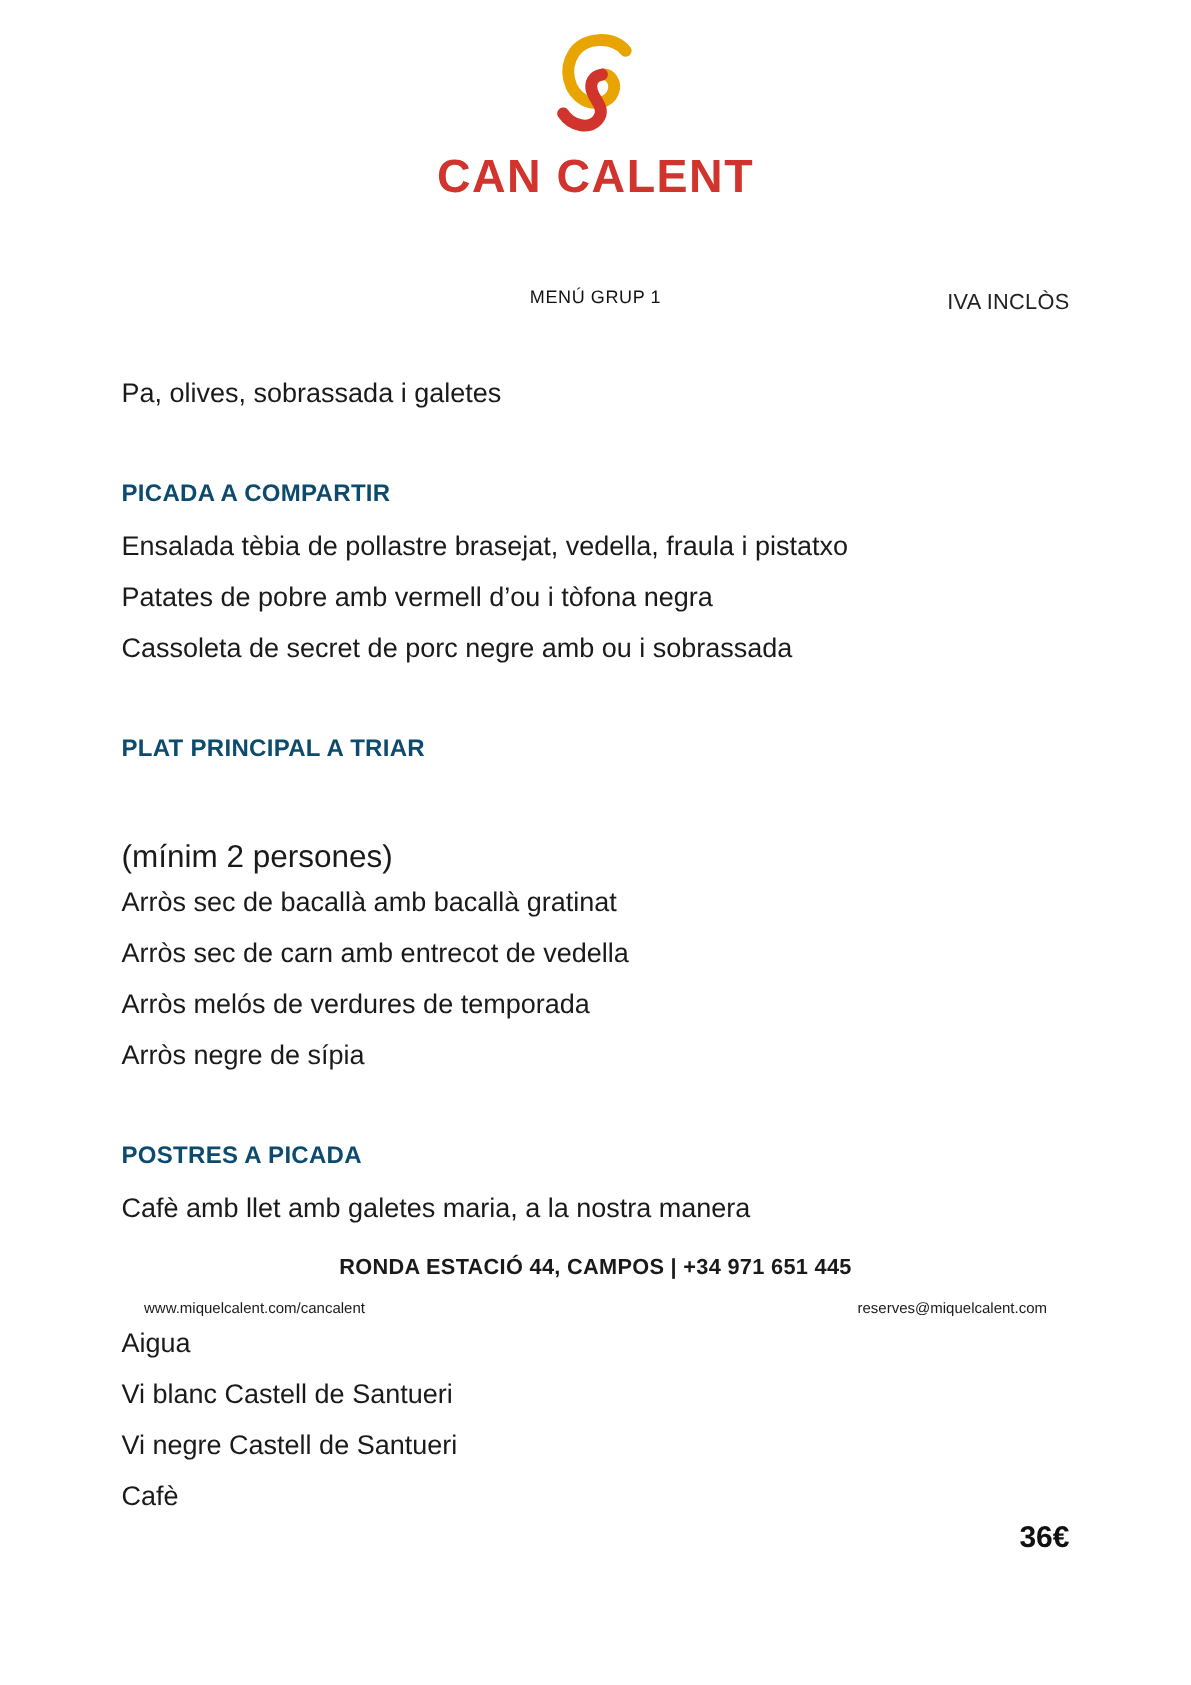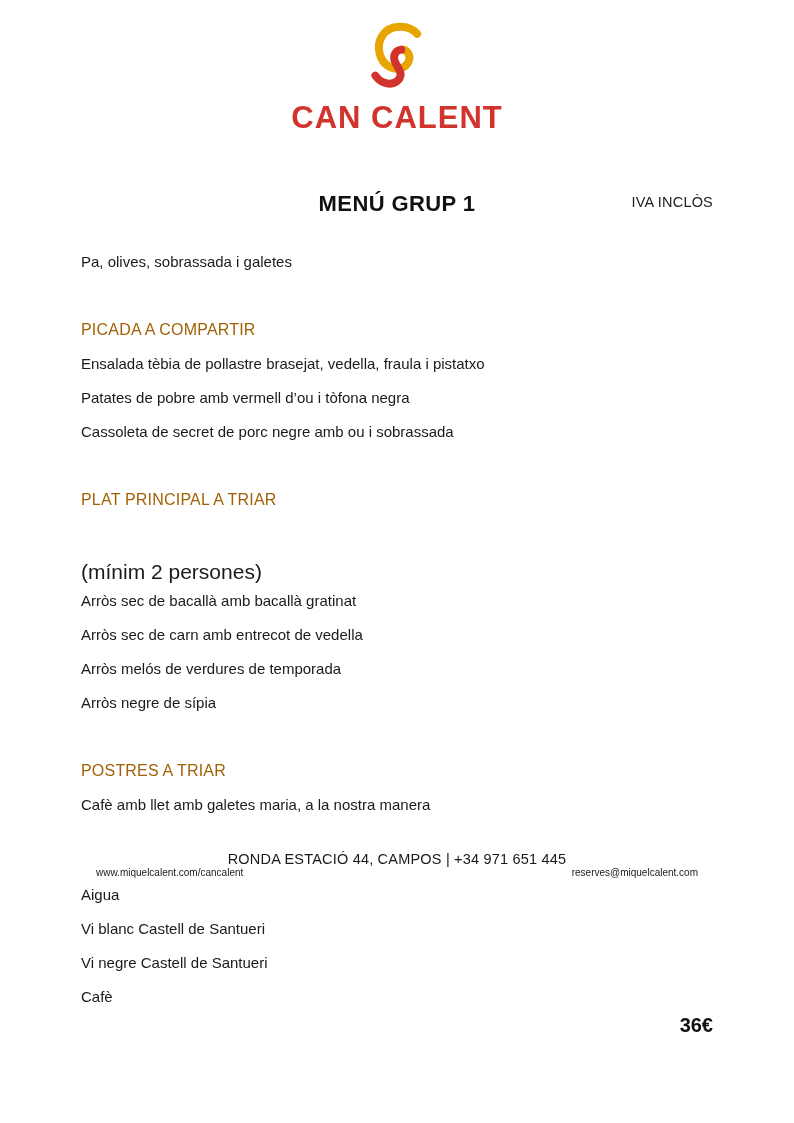--- a/index.html
+++ b/index.html
@@ -46,53 +46,53 @@
   }
 
   
   .menu-header {
     position: relative;
     margin-top: 58px;
     height: 26px;
   }
   .menu-title {
     text-align: center;
-    font-size: 22px;
-    font-weight: 700;
+    font-size: 12px;
+    font-weight: 400;
     letter-spacing: 0.4px;
     color: #111111;
   }
   .iva {
     position: absolute;
     right: 81px;
     top: 3px;
     font-size: 14.5px;
     color: #222222;
     letter-spacing: 0.2px;
   }
 
   
   .content {
     padding-left: 81px;
     padding-right: 81px;
     margin-top: 28px;
   }
 
   .line {
-    font-size: 15px;
+    font-size: 18px;
     line-height: 34px;
     color: #1a1a1a;
     white-space: nowrap;
   }
   .section-head {
     font-size: 16px;
-    font-weight: 400;
+    font-weight: 700;
     line-height: 34px;
     letter-spacing: 0.2px;
-    color: #a16207;
+    color: #0c4a6e;
   }
   .sub-note {
     font-size: 21px;
     line-height: 24px;
     color: #1a1a1a;
     margin-top: 43px;
   }
   .gap {
     height: 34px;
   }
@@ -113,20 +113,22 @@
     position: absolute;
     left: 0;
     right: 0;
     bottom: 28px;
   }
   .footer-top {
     text-align: center;
     font-size: 14.5px;
     letter-spacing: 0.2px;
     color: #1a1a1a;
+    margin-bottom: 14px;
+    font-weight: bold;
   }
   .footer-bottom {
     display: flex;
     justify-content: space-between;
     padding: 0 96px;
     font-size: 10px;
     color: #1a1a1a;
   }
 </style>
 </head>
@@ -167,21 +169,21 @@
       <div class="sub-note">(mínim 2 persones)</div>
       <div class="line">Arròs sec de bacallà amb bacallà gratinat</div>
       <div class="line">Arròs sec de carn amb entrecot de vedella</div>
       <div class="line">Arròs melós de verdures de temporada</div>
       <div class="line">Arròs negre de sípia</div>
     </div>
 
     <div class="gap"></div>
 
     <div>
-      <div class="section-head">POSTRES A TRIAR</div>
+      <div class="section-head">POSTRES A PICADA</div>
       <div class="line">Cafè amb llet amb galetes maria, a la nostra manera</div>
     </div>
 
     <div class="gap"></div>
     <div class="gap-sm"></div>
 
     <div>
       <div class="line">Aigua</div>
       <div class="line">Vi blanc Castell de Santueri</div>
       <div class="line">Vi negre Castell de Santueri</div>

